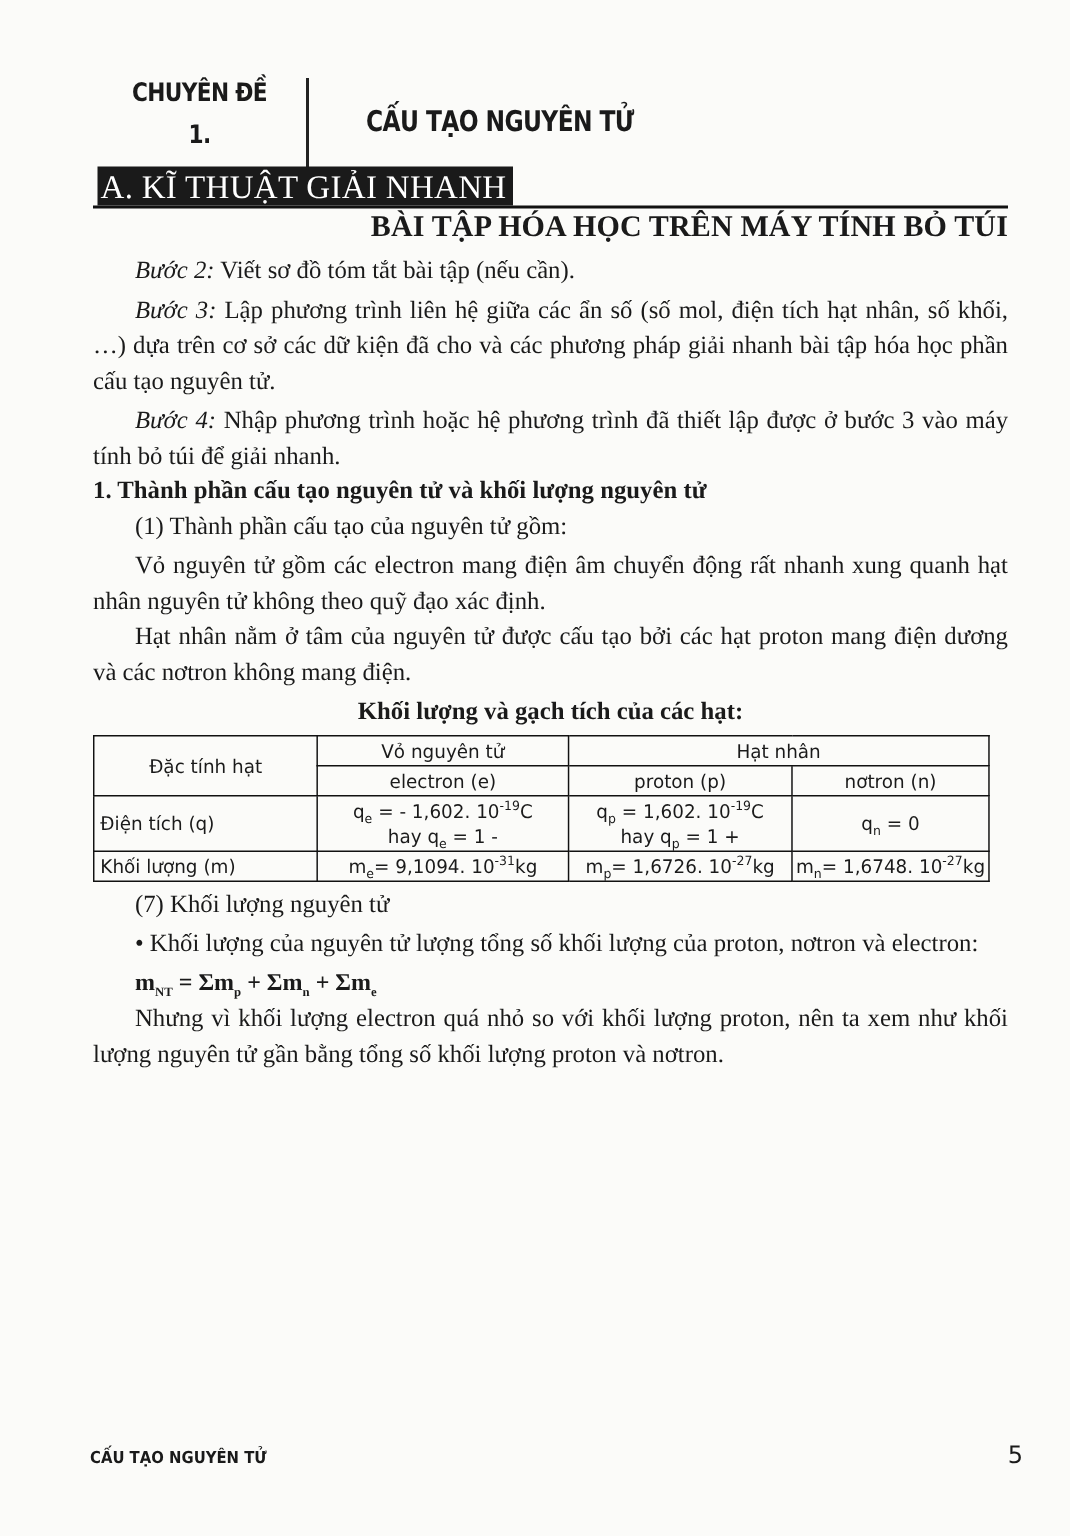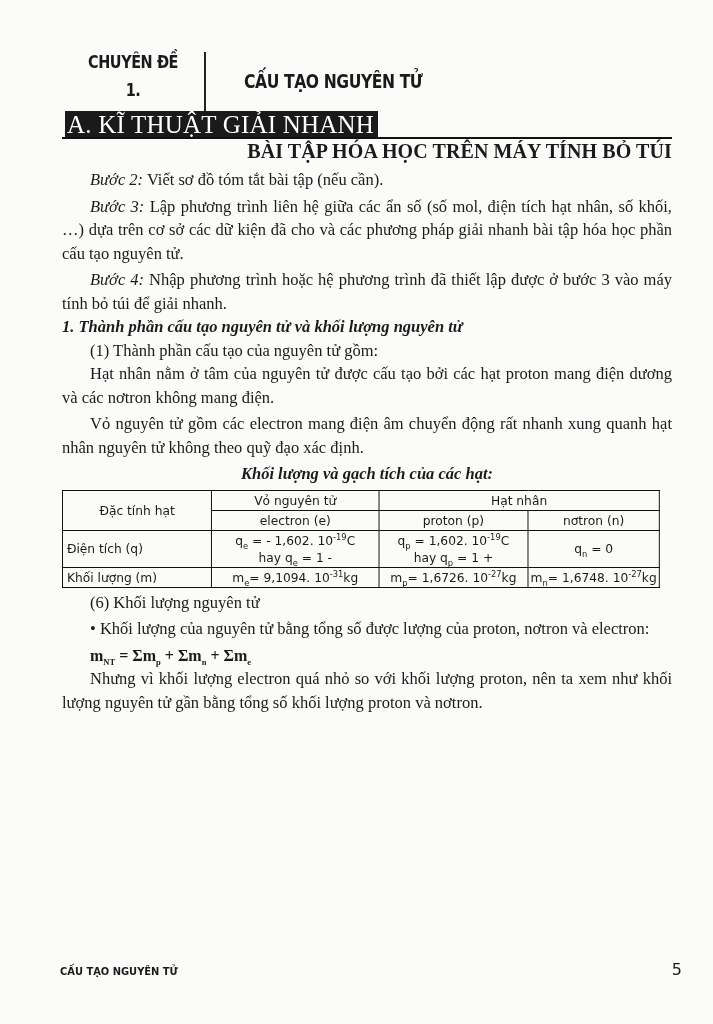--- a/index.html
+++ b/index.html
@@ -29,37 +29,37 @@
     .chapter-title {
       position: absolute; left: 182px; top: 32px;
       font-family: "DejaVu Sans", sans-serif; font-weight: bold;
       font-size: 19px; letter-spacing: -0.5px;
       transform: scaleX(0.82); transform-origin: left top;
     }
 
     .section-badge {
       position: absolute; left: 3px; top: 111px;
       background: #1a1a1a; color: #fff;
-      font-family: "Liberation Serif", serif; font-size: 25px;
+      font-family: "Liberation Serif", serif; font-size: 22px;
       padding: 1px 4px 0 2px; line-height: 25px; letter-spacing: 0.2px;
     }
     .main-title {
       position: absolute; right: 0; top: 140px;
       font-weight: bold; font-size: 20px; letter-spacing: 0.1px;
     }
 
     .body-text {
       position: absolute; left: 0; top: 165px; width: 610px;
       font-size: 16.5px; line-height: 23.5px;
     }
     .body-text p { margin: 0; text-align: justify; }
     .indent { text-indent: 28px; }
     .i { font-style: italic; }
     .b { font-weight: bold; }
-    .bi { font-weight: bold; font-style: italic; }
+    .bi { font-weight: bold; }
     .center { text-align: center !important; }
     .gap { margin-top: 3px !important; }
 
     table.particles {
       border-collapse: collapse; width: 610px; margin-top: 4px;
       font-family: "DejaVu Sans", sans-serif; font-size: 12.5px;
       transform: scaleX(0.98); transform-origin: left top;
     }
     table.particles td {
       border: 1.2px solid #111; text-align: center; padding: 1px 2px; line-height: 17px;
@@ -96,22 +96,22 @@
 
   <div class="section-badge">A. KĨ THUẬT GIẢI NHANH</div>
   <div class="main-title">BÀI TẬP HÓA HỌC TRÊN MÁY TÍNH BỎ TÚI</div>
 
   <div class="body-text">
     <p class="indent gap"><span class="i">Bước 2:</span><span> Viết sơ đồ tóm tắt bài tập (nếu cần).</span></p>
     <p class="indent gap"><span class="i">Bước 3:</span><span> Lập phương trình liên hệ giữa các ẩn số (số mol, điện tích hạt nhân, số khối, …) dựa trên cơ sở các dữ kiện đã cho và các phương pháp giải nhanh bài tập hóa học phần cấu tạo nguyên tử.</span></p>
     <p class="indent gap"><span class="i">Bước 4:</span><span> Nhập phương trình hoặc hệ phương trình đã thiết lập được ở bước 3 vào máy tính bỏ túi để giải nhanh.</span></p>
     <p class="bi">1. Thành phần cấu tạo nguyên tử và khối lượng nguyên tử</p>
     <p class="indent">(1) Thành phần cấu tạo của nguyên tử gồm:</p>
+    <p class="indent gap">Vỏ nguyên tử gồm các electron mang điện âm chuyển động rất nhanh xung quanh hạt nhân nguyên tử không theo quỹ đạo xác định.</p>
     <p class="indent">Hạt nhân nằm ở tâm của nguyên tử được cấu tạo bởi các hạt proton mang điện dương và các nơtron không mang điện.</p>
-    <p class="indent gap">Vỏ nguyên tử gồm các electron mang điện âm chuyển động rất nhanh xung quanh hạt nhân nguyên tử không theo quỹ đạo xác định.</p>
     <p class="bi center gap">Khối lượng và gạch tích của các hạt:</p>
 
     <table class="particles">
       <tbody>
           <tr>
         <td rowspan="2" style="width:25%">Đặc tính  hạt</td>
         <td style="width:28%">Vỏ nguyên tử</td>
         <td colspan="2">Hạt nhân</td>
       </tr>
       <tr>
@@ -135,22 +135,22 @@
       </tr>
       <tr>
         <td class="left">Khối lượng  (m)</td>
         <td><span>m</span><sub>e</sub><span>= 9,1094. 10</span><sup>-31</sup><span>kg</span></td>
         <td><span>m</span><sub>p</sub><span>= 1,6726. 10</span><sup>-27</sup><span>kg</span></td>
         <td><span>m</span><sub>n</sub><span>= 1,6748. 10</span><sup>-27</sup><span>kg</span></td>
       </tr>
     </tbody>
       </table>
 
-    <p class="indent gap">(6) Khối lượng nguyên tử</p>
-    <p class="indent gap">• Khối lượng của nguyên tử bằng tổng số được lượng của proton, nơtron và electron:</p>
+    <p class="indent gap">(7) Khối lượng nguyên tử</p>
+    <p class="indent gap">• Khối lượng của nguyên tử lượng tổng số khối lượng của proton, nơtron và electron:</p>
     <p class="indent gap" style="font-size:16px;font-weight:bold;">
       <span>m</span><sub>NT</sub><span> = Σm</span><sub>p</sub><span> + Σm</span><sub>n</sub><span> + Σm</span><sub>e</sub>
     </p>
     <p class="indent">Nhưng vì khối lượng electron quá nhỏ so với khối lượng proton, nên ta xem như khối lượng nguyên tử gần bằng tổng số khối lượng proton và nơtron.</p>
   </div>
 
   <div class="footer">
     <div class="footer-title">CẤU TẠO NGUYÊN TỬ</div>
     <div class="footer-page">5</div>
   </div>

